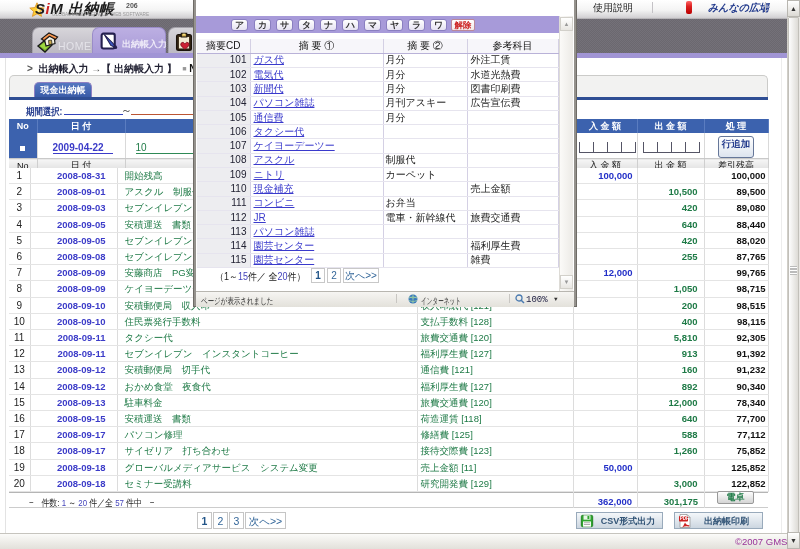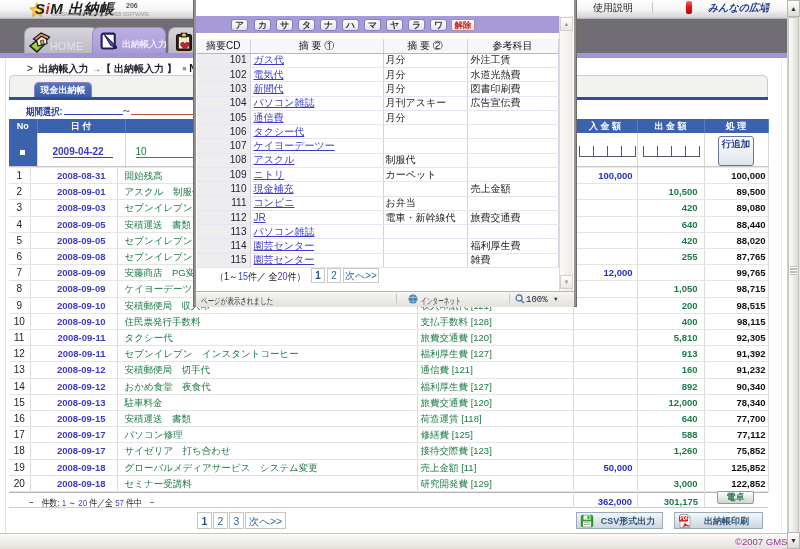--- a/index.html
+++ b/index.html
@@ -20,21 +20,21 @@
 .topmenu { top:0px; height:15px; font-size:10px; color:#222; line-height:15px; }
 .topsep { top:2px; width:1px; height:11px; background:#c4c2c6; }
 #redbar { left:686px; top:1px; width:6px; height:13px; background:linear-gradient(#f66 0%,#d22 40%,#b00 100%); border-radius:2px; }
 #minna { color:#223a8c; font-weight:bold; font-style:italic; }
 
 
 #navband { left:0; top:19px; width:787px; height:34px; background:#6f6c73;
   background-image:repeating-conic-gradient(#747179 0% 25%, #6b686f 0% 50%); background-size:2px 2px; }
 #purplestrip { left:0; top:53px; width:787px; height:5px; background:#a195d5; }
 .tab { position:absolute; top:27px; height:26px; border-radius:7px 7px 0 0; }
-#tabhome { left:24px; width:74px; background:linear-gradient(#d7d5da,#bcb9c3); border:1px solid #a5a2ab; border-bottom:none; }
+#tabhome { left:32px; width:74px; background:linear-gradient(#d7d5da,#bcb9c3); border:1px solid #a5a2ab; border-bottom:none; }
 #tabhome .lbl { position:absolute; left:25px; top:12px; font-size:10.5px; color:#e4e3e9; letter-spacing:0.5px; }
 #tabactive { left:92px; width:74px; height:31px; background:linear-gradient(#bcafe2,#a597d6); border:1px solid #9a8cc8; border-bottom:none; }
 #tabactive .lbl { position:absolute; left:29px; top:10px; font-size:9px; font-weight:bold; color:#eeeaf8; white-space:nowrap; }
 #tab3 { left:168px; width:60px; background:linear-gradient(#d7d5da,#bcb9c3); border:1px solid #a5a2ab; border-bottom:none; }
 
 
 #crumb { left:27px; top:62px; font-size:10px; color:#222233; font-weight:bold; white-space:nowrap; }
 #crumb .arr { color:#555; }
 
 
@@ -49,21 +49,21 @@
 #kline2 { left:131px; top:114px; width:270px; height:1px; background:#bb5533; }
 
 
 table { border-collapse:collapse; table-layout:fixed; }
 #tableA { left:9px; top:119px; width:759px; height:49px; }
 #tableA td { overflow:hidden; white-space:nowrap; }
 .hnavy td { background:#3c62ae; color:#fff; font-size:9px; font-weight:bold; text-align:center; height:14px; border-right:1px solid #5a7cc0; }
 .hinput td { background:#fff; height:17px; border-right:1px solid #d9d9d9; border-bottom:1px solid #c9c9c9; }
 .seg { display:block; margin:3px 3px 0 5px; height:11px; border-bottom:1px solid #556;
   background:repeating-linear-gradient(90deg, #556 0 1px, transparent 1px 14px); width:57px; }
-#rowadd { display:inline-block; width:36px; height:30px; background:linear-gradient(#ffffff,#dde4ee); border:1px solid #667799; border-radius:3px; color:#223a8c; font-size:9.5px; font-weight:bold; line-height:13px; }
+#rowadd { display:inline-block; width:36px; height:22px; background:linear-gradient(#ffffff,#dde4ee); border:1px solid #667799; border-radius:3px; color:#223a8c; font-size:9.5px; font-weight:bold; line-height:13px; }
 .hgray td { background:linear-gradient(#f6f6f6,#dcdcdc); color:#111; font-size:9px; text-align:center; height:14px; border-right:1px solid #cfcfcf; border-bottom:1px solid #b5b5b5; }
 #tableB { left:9px; top:168px; width:759px; height:324px; }
 #tableB td { overflow:hidden; white-space:nowrap; height:13px; line-height:13px; border-bottom:1px solid #e4e4e4; border-right:1px solid #dcdcdc; background:#fff; font-size:9.5px; }
 #tableB td.no { text-align:center; color:#222; font-size:10px; }
 #tableB td.dt { text-align:right; padding-right:11px; color:#3b3bc8; font-weight:bold; font-size:9.5px; }
 #tableB td.ds { padding-left:7px; color:#1e7a46; font-size:9.5px; }
 #tableB td.ct { padding-left:3px; color:#1e7a46; font-size:9.5px; }
 #tableB td.in { text-align:right; padding-right:4px; color:#2330c8; font-weight:bold; }
 #tableB td.out { text-align:right; padding-right:6px; color:#1e7a46; font-weight:bold; }
 #tableB td.bal { text-align:right; padding-right:2px; color:#111; font-weight:bold; }

